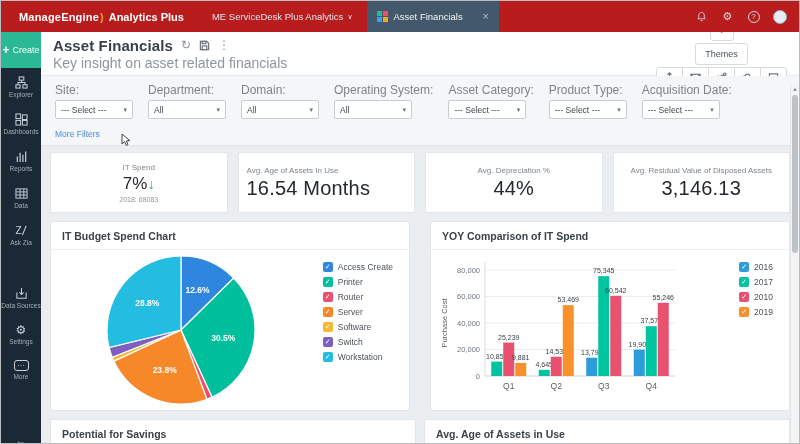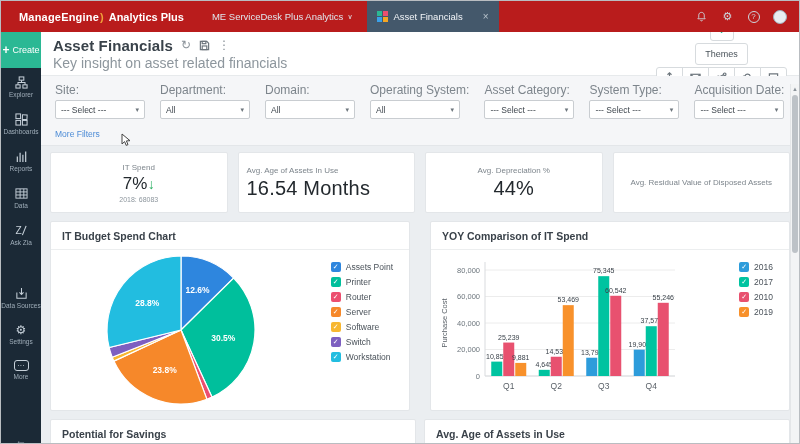--- a/index.html
+++ b/index.html
@@ -52,21 +52,21 @@
   .btn-group .btn { border-radius:0; width:27px; padding:0; margin-left:-1px; }
   .btn-group .btn:first-child { border-radius:3px 0 0 3px; margin-left:0; }
   .btn-group .btn:last-child { border-radius:0 3px 3px 0; }
   .icon-svg { width:11px; height:11px; stroke:#6d767d; fill:none; stroke-width:1.3; }
 
   
   .filter-panel { background:#f5f6f8; border-bottom:1px solid #e3e6e9; padding:7px 14px 6px; height:70px; position:relative; }
   .filter-row { display:flex; gap:15px; }
   .filter { display:flex; flex-direction:column; gap:3px; }
   .filter-label { font-size:12px; color:#7d858c; }
-  .select { width:90px; height:19px; background:#fff; border:1px solid #c9cdd1; border-radius:2px; display:flex; align-items:center; justify-content:space-between; padding:0 5px; font-size:8.5px; color:#3f474e; cursor:pointer; }
+  .select { width:78px; height:19px; background:#fff; border:1px solid #c9cdd1; border-radius:2px; display:flex; align-items:center; justify-content:space-between; padding:0 5px; font-size:8.5px; color:#3f474e; cursor:pointer; }
   .select .caret { color:#6d767d; font-size:7px; }
   .more-filters { position:absolute; left:14px; bottom:6px; font-size:8.5px; color:#4c8bd6; cursor:pointer; }
   .cursor-ptr { position:absolute; left:80px; bottom:-2px; }
 
   
   .content { padding:6px 9px 0 9px; }
   .kpi-row { display:flex; gap:10px; }
   .card { background:#fff; border:1px solid #e3e6e9; border-radius:2px; }
   .kpi { flex:1; height:61px; display:flex; flex-direction:column; justify-content:center; align-items:center; gap:2px; padding:4px 8px; }
   .kpi.left-align { align-items:flex-start; }
@@ -294,21 +294,21 @@
               </div>
           </div>
           <div class="filter">
             <span class="filter-label">Asset Category:</span>
             <div class="select">
                 <span>--- Select ---</span>
                 <span class="caret">▾</span>
               </div>
           </div>
           <div class="filter">
-            <span class="filter-label">System Type:</span>
+            <span class="filter-label">Product Type:</span>
             <div class="select">
                 <span>--- Select ---</span>
                 <span class="caret">▾</span>
               </div>
           </div>
           <div class="filter">
             <span class="filter-label">Acquisition Date:</span>
             <div class="select">
                 <span>--- Select ---</span>
                 <span class="caret">▾</span>
@@ -332,20 +332,21 @@
           <div class="card kpi left-align">
             <span class="kpi-label">Avg. Age of Assets In Use</span>
             <span class="kpi-value">16.54 Months</span>
           </div>
           <div class="card kpi">
             <span class="kpi-label">Avg. Depreciation %</span>
             <span class="kpi-value">44%</span>
           </div>
           <div class="card kpi">
             <span class="kpi-label">Avg. Residual Value of Disposed Assets</span>
+            <span class="kpi-value">3,146.13</span>
           </div>
         </div>
 
         <div class="charts-row">
           <div class="card chart-card">
             <div class="card-title">IT Budget Spend Chart</div>
             <div class="chart-body">
               <svg id="pie-svg" width="156" height="156" viewBox="0 0 156 156">
                   <path d="M78,78 L78,4 A74,74 0 0 1 130.6536401134871,26.003902234885153 Z" fill="#2e86de" stroke="#fff" stroke-width="1.2"></path>
                   <text x="94.54926494854585" y="41.398886004774674" font-size="8.5" fill="#fff" text-anchor="middle" font-family="Liberation Sans, sans-serif" font-weight="bold">12.6%</text>
@@ -355,21 +356,21 @@
                   <path d="M78,78 L103.93953969415321,147.30469161936622 A74,74 0 0 1 10.846152583957362,109.08634390247371 Z" fill="#f6882a" stroke="#fff" stroke-width="1.2"></path>
                   <text x="61.69988122020433" y="120.70431371733494" font-size="8.5" fill="#fff" text-anchor="middle" font-family="Liberation Sans, sans-serif" font-weight="bold">23.8%</text>
                   <path d="M78,78 L10.846152583957362,109.08634390247371 A74,74 0 0 1 9.196540044269412,105.24121689866621 Z" fill="#f7b731" stroke="#fff" stroke-width="1.2"></path>
                   <path d="M78,78 L9.196540044269412,105.24121689866621 A74,74 0 0 1 6.099251764314147,95.50092577975568 Z" fill="#7d5fc0" stroke="#fff" stroke-width="1.2"></path>
                   <path d="M78,78 L6.099251764314147,95.50092577975568 A74,74 0 0 1 77.99999999999991,4 Z" fill="#22bde0" stroke="#fff" stroke-width="1.2"></path>
                   <text x="44.2525004926963" y="54.48146540616288" font-size="8.5" fill="#fff" text-anchor="middle" font-family="Liberation Sans, sans-serif" font-weight="bold">28.8%</text>
                 </svg>
               <div class="legend" id="pie-legend">
                   <div class="legend-item">
                     <span class="legend-box" style="background:#2e86de">✓</span>
-                    <span>Assets Point</span>
+                    <span>Access Create</span>
                   </div>
                   <div class="legend-item">
                     <span class="legend-box" style="background:#00bf9c">✓</span>
                     <span>Printer</span>
                   </div>
                   <div class="legend-item">
                     <span class="legend-box" style="background:#ec4f6f">✓</span>
                     <span>Router</span>
                   </div>
                   <div class="legend-item">

